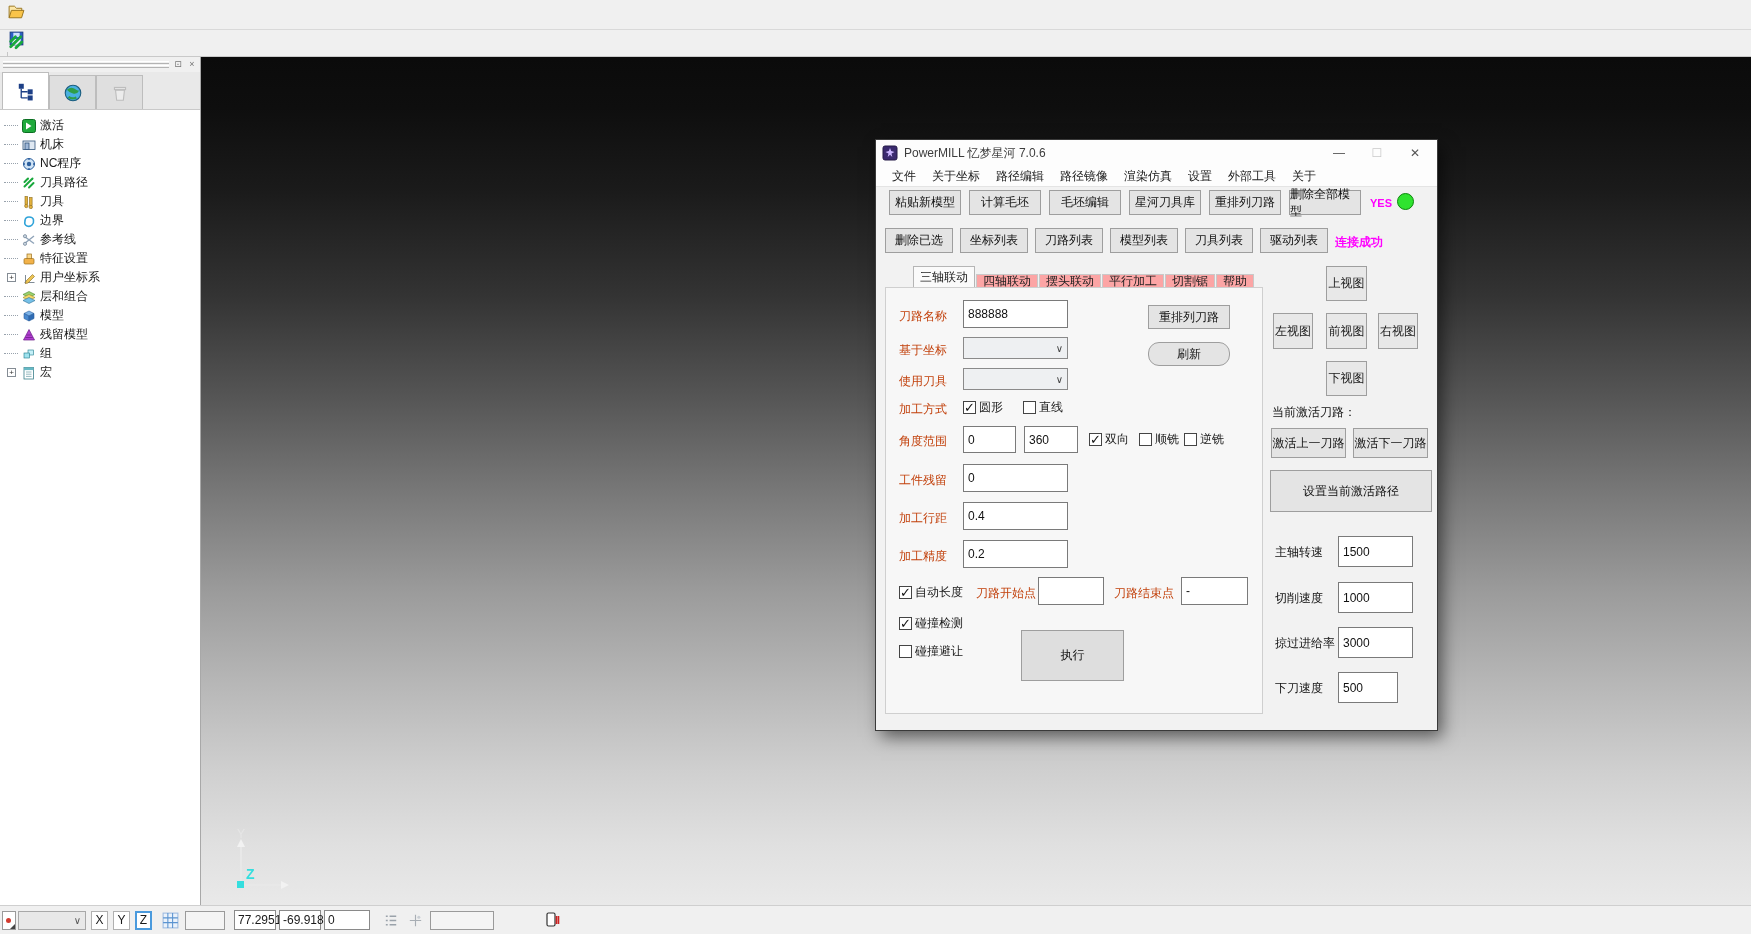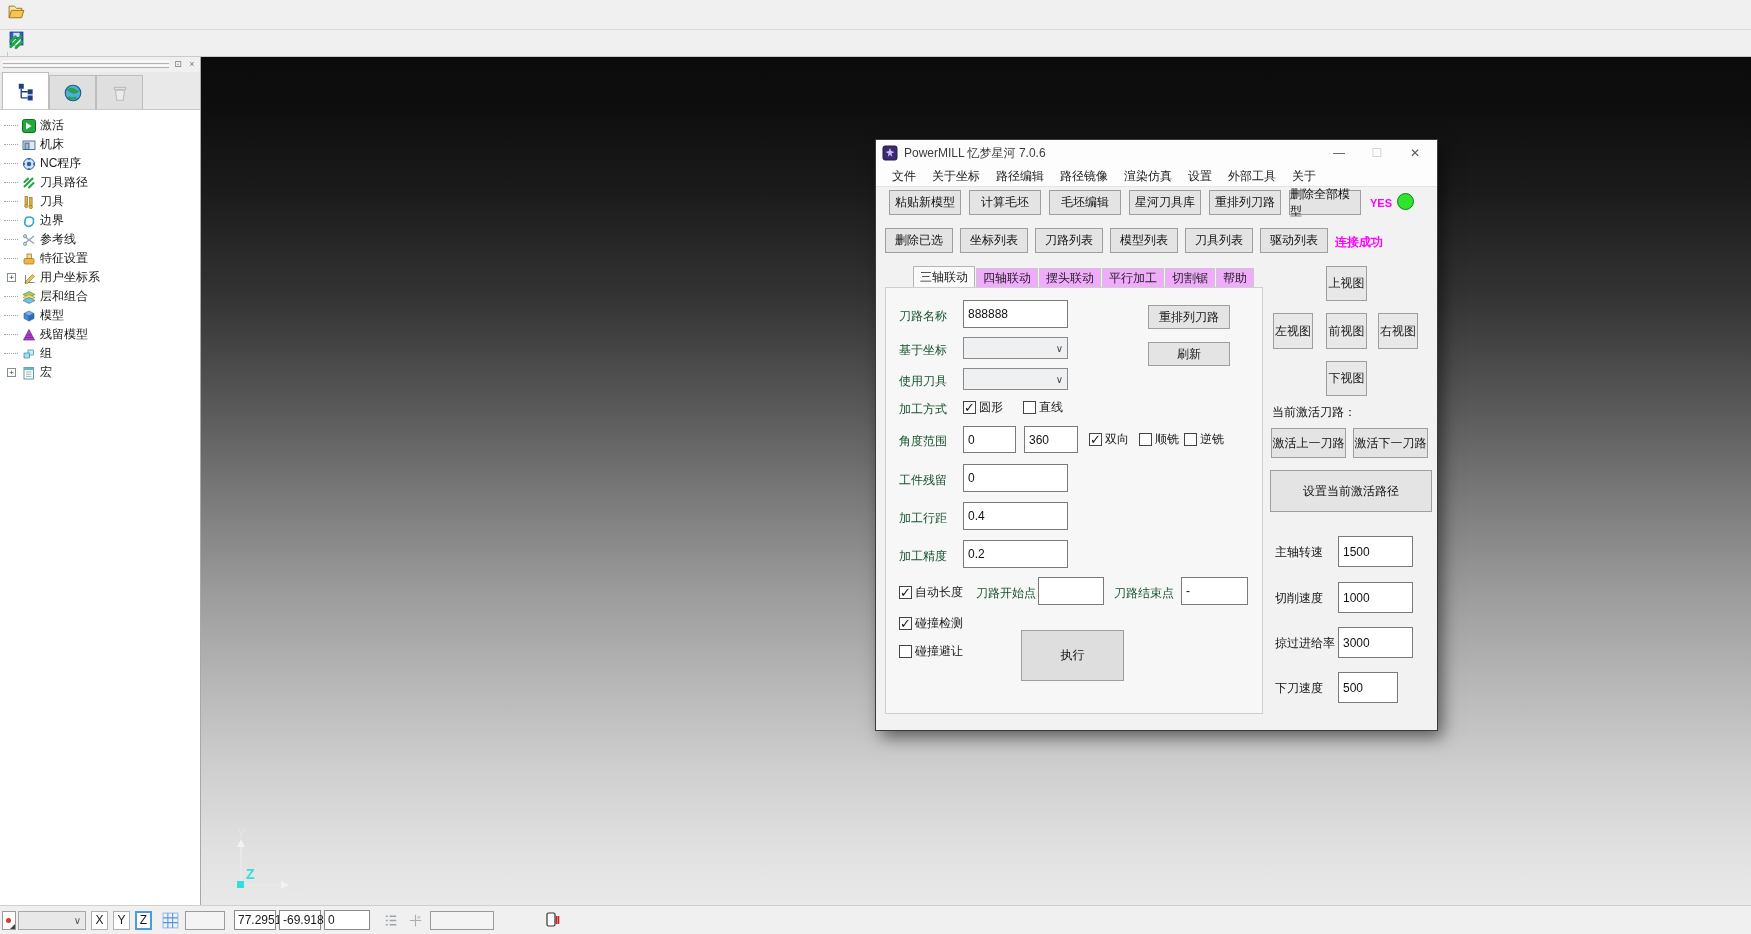--- a/index.html
+++ b/index.html
@@ -67,26 +67,26 @@
   .btn { background:#e4e4e4; border:1px solid #9e9e9e; display:flex; align-items:center; justify-content:center;
          font-size:12px; color:#111; }
   .btnrow { display:flex; gap:8px; }
   .btnrow .btn { width:72px; height:25px; }
   .btnrow2 .btn { width:68px; height:25px; }
   .yes { color:#ff00ff; font-weight:bold; font-size:11px; }
   .okdot { width:17px; height:17px; border-radius:50%; background:#2fe32f; border:1px solid #0c860c; }
   .connect { color:#ff00ff; font-weight:bold; }
 
   .tabstrip { display:flex; align-items:flex-end; }
-  .dtab { height:20px; padding:0 6px; display:flex; align-items:center; background:#f0abfc;
+  .dtab { height:14px; padding:0 6px; display:flex; align-items:center; background:#fca5a5;
           border:1px solid #c9c9c9; border-bottom:none; margin-right:1px; color:#222; }
   .dtab.active { background:#fafafa; height:22px; border-color:#b5b5b5; }
   .panel { left:9px; top:147px; width:378px; height:427px; background:#f7f7f7; border:1px solid #cfcfcf; }
 
-  .flabel { position:absolute; white-space:nowrap; color:#14532d; }
+  .flabel { position:absolute; white-space:nowrap; color:#c2410c; }
   .tinput { position:absolute; background:#fff; border:1px solid #7a7a7a; font-size:12px; padding:0 4px;
             font-family:inherit; color:#111; }
   .fcombo { position:absolute; height:22px; background:#eef0f2; border:1px solid #8a8a8a; display:flex;
             align-items:center; justify-content:flex-end; padding:0 4px; }
   .fcombo .chev { color:#444; font-size:10px; }
   .cbrow { position:absolute; display:flex; align-items:center; gap:3px; }
   .cb { width:13px; height:13px; background:#fff; border:1px solid #444; position:relative; flex:0 0 auto; }
   .cb.checked::after { content:"✓"; position:absolute; left:0; top:-2px; font-size:13px; font-weight:bold; color:#111; }
 
   .vbtn { background:#e8e8e8; border:1px solid #9e9e9e; display:flex; align-items:center; justify-content:center; }
@@ -581,21 +581,21 @@
 
       <div class="abs panel">
         <span class="flabel" style="left:13px; top:20px;">刀路名称</span>
         <input class="tinput" style="left: 77px; top: 12px; width: 105px; height: 28px;" value="888888">
         <div class="btn abs" style="left:262px; top:17px; width:82px; height:24px;">重排列刀路</div>
 
         <span class="flabel" style="left:13px; top:54px;">基于坐标</span>
         <div class="fcombo" style="left:77px; top:49px; width:105px;">
             <span class="chev">∨</span>
           </div>
-        <div class="btn abs" style="left:262px; top:54px; width:82px; height:24px;">刷新</div>
+        <div class="btn abs" style="left:262px; top:54px; width:82px; height:24px;border-radius:11px;">刷新</div>
 
         <span class="flabel" style="left:13px; top:85px;">使用刀具</span>
         <div class="fcombo" style="left:77px; top:80px; width:105px;">
             <span class="chev">∨</span>
           </div>
 
         <span class="flabel" style="left:13px; top:113px;">加工方式</span>
         <label class="cbrow" style="left:77px; top:111px;">
             <span class="cb checked"></span>
             <span>圆形</span>

